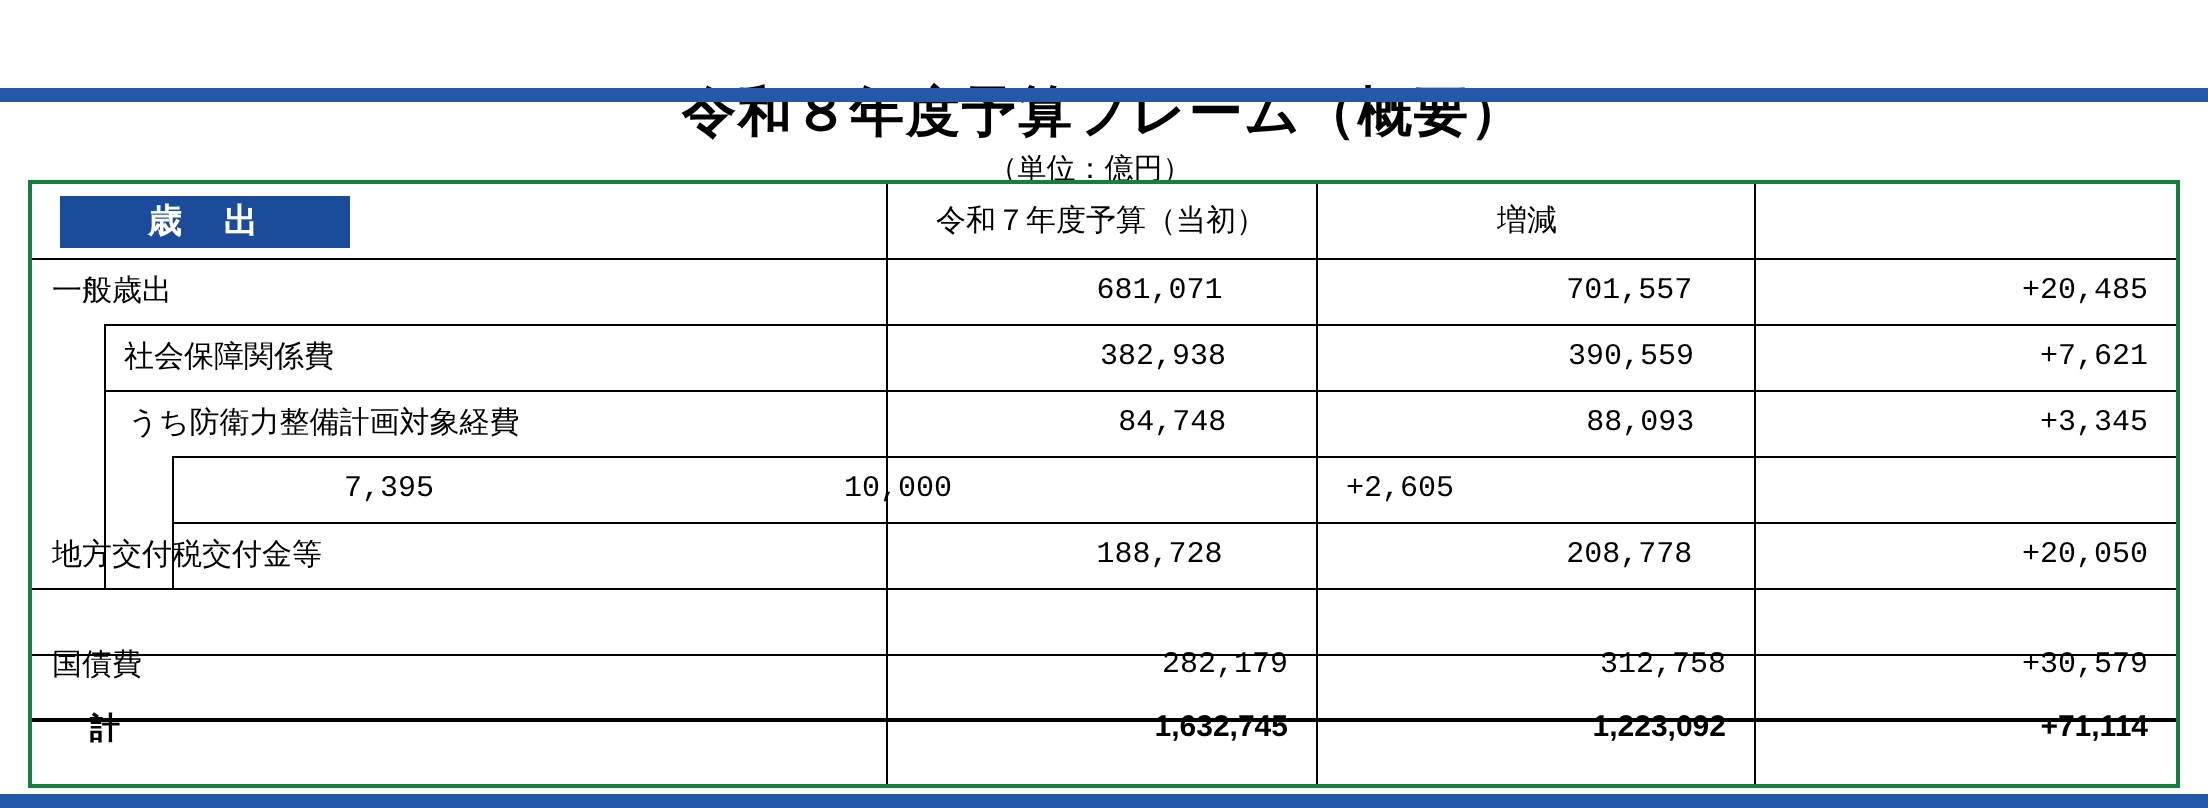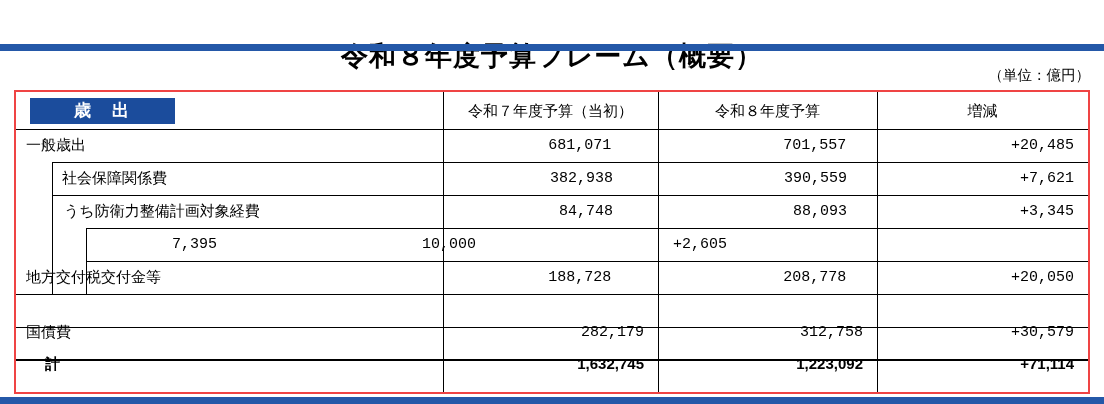--- a/index.html
+++ b/index.html
@@ -10,30 +10,30 @@
   }
   
   .page-title {
     position:absolute; top:7px; left:0; width:1104px; height:34px;
     text-align:center; font-size:27px; font-weight:700; letter-spacing:1px; line-height:34px;margin-top:32px;
   }
   .title-rule {
     position:absolute; top:44px; left:0; width:1104px; height:7px; background:#2458A8;
   }
   .unit-note {
-    position:absolute; top:65px; left:0; width:1090px; height:20px;
-    text-align:right; font-size:14.5px; line-height:20px;
+    position:absolute; top:75px; left:0; width:1090px; height:20px;
+    text-align:center; font-size:14.5px; line-height:20px;
   }
   .bottom-rule {
     position:absolute; top:397px; left:0; width:1104px; height:7px; background:#2458A8;
   }
   
   .budget-table {
     position:absolute; top:90px; left:14px; width:1076px; height:304px;
-    border:2px solid #ef4444; background:#fff;
+    border:2px solid #15803d; background:#fff;
   }
   .row { display:flex; width:1072px; }
   .row-header { height:37px; }
   .row-data   { height:33px;gap:40px; }
   .row-r7     { height:32px;margin-top:22px; } 
   .row-total  { height:33px; font-weight:700; }
   .c-label { width:427px; display:flex; align-items:center; font-size:15px; }
   .c-num   { text-align:right; font-size:15px; display:block; line-height:inherit; }
   .c1 { width:215px; } .c2 { width:219px; } .c3 { width:211px; }
   .row-data  .c-num, .row-r7 .c-num { line-height:33px; padding-right:14px;font-family:Liberation Mono, monospace; }
@@ -76,21 +76,20 @@
   <div class="title-rule"></div>
   <div class="unit-note">（単位：億円）</div>
 
   <div class="budget-table">
 
     <div class="row row-header">
       <div class="c-label">
         <div class="exp-box">歳　出</div>
       </div>
       <div class="hcell c1">令和７年度予算（当初）</div>
-      <div class="hcell c2">令和８年度予算</div>
       <div class="hcell c3">増減</div>
     </div>
 
     <div class="row row-data">
       <div class="c-label ind0">一般歳出</div>
       <div class="c-num c1">681,071</div>
       <div class="c-num c2">701,557</div>
       <div class="c-num c3">+20,485</div>
     </div>
 

